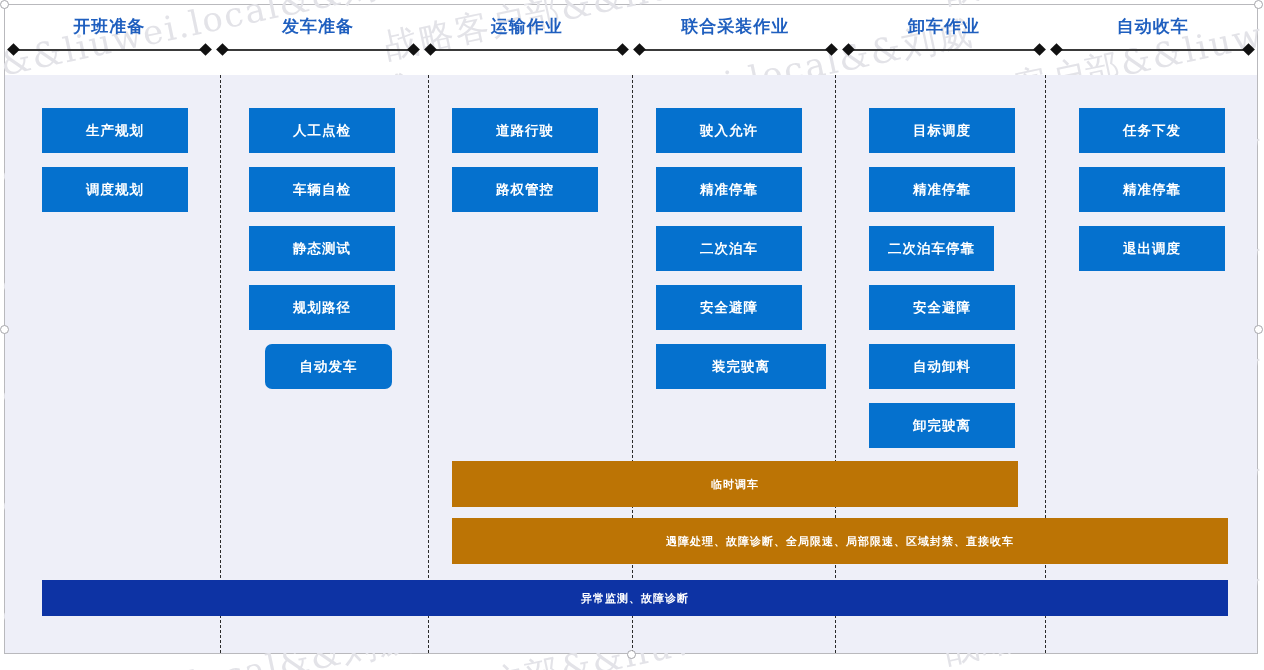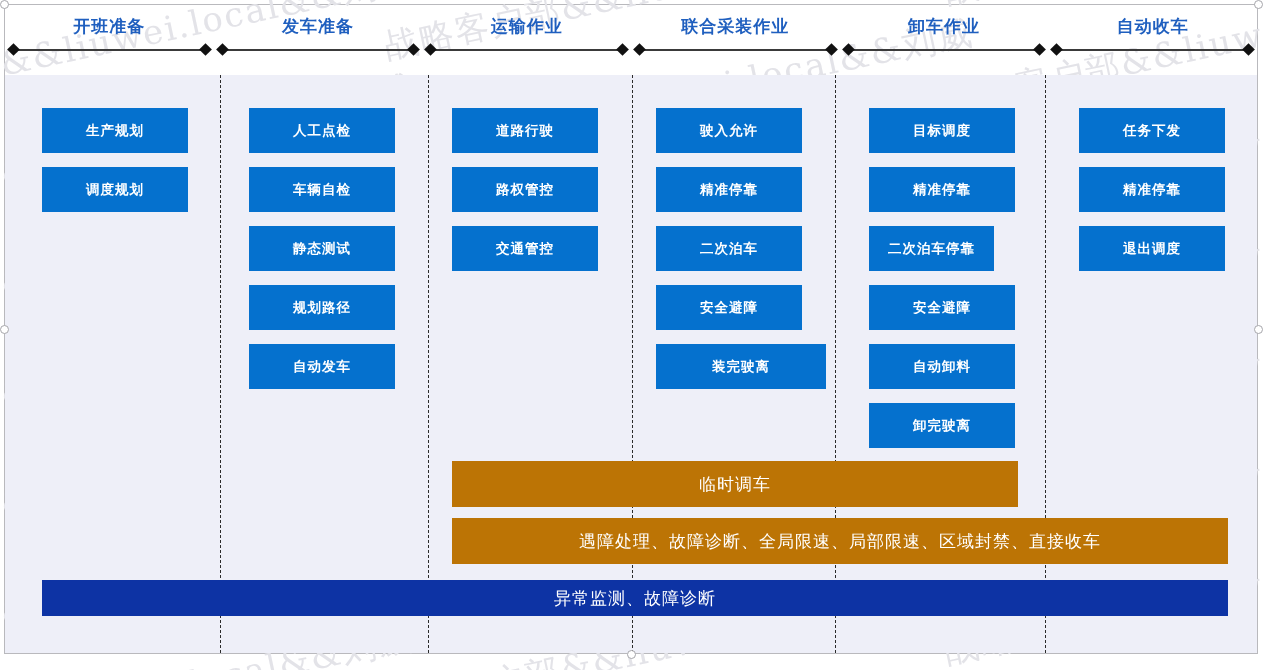--- a/index.html
+++ b/index.html
@@ -81,21 +81,21 @@
     background:#0571ce;
     color:#ffffff;
     font-size:13.5px;font-weight:bold;
     display:flex;align-items:center;justify-content:center;
     letter-spacing:1px;
     box-sizing:border-box;
   }
   .bar{
     position:absolute;
     display:flex;align-items:center;justify-content:center;
-    color:#ffffff;font-size:17px;font-weight:normal;letter-spacing:1px;
+    color:#ffffff;font-size:11px;font-weight:bold;letter-spacing:1px;
     box-sizing:border-box;
   }
   .bar.orange{background:#bc7405;}
   .bar.navy{background:#0d33a4;}
 </style>
 </head>
 <body>
 
 <div id="watermark">
     <div class="wm" style="left: -180px; top: -30px;">战略客户部&amp;&amp;liuwei.local&amp;&amp;刘威</div>
@@ -184,26 +184,25 @@
     <div class="vdiv" style="left: 1040px;"></div>
     <div class="col" style="left: 37px; width: 146px; height: 578px;">
       <div class="node" style="left: 0px; width: 146px; height: 45px; top: 33px;">生产规划</div>
       <div class="node" style="left: 0px; width: 146px; height: 45px; top: 92px;">调度规划</div>
     </div>
     <div class="col" style="left: 244px; width: 146px; height: 578px;">
       <div class="node" style="left: 0px; width: 146px; height: 45px; top: 33px;">人工点检</div>
       <div class="node" style="left: 0px; width: 146px; height: 45px; top: 92px;">车辆自检</div>
       <div class="node" style="left: 0px; width: 146px; height: 45px; top: 151px;">静态测试</div>
       <div class="node" style="left: 0px; width: 146px; height: 45px; top: 210px;">规划路径</div>
-      <div class="node" style="left: 0px; width: 146px; height: 45px; top: 269px;">自动发车</div>
+      <div class="node" style="left: 16px; width: 127px; height: 45px; top: 269px; border-radius: 7px;">自动发车</div>
     </div>
     <div class="col" style="left: 447px; width: 146px; height: 578px;">
       <div class="node" style="left: 0px; width: 146px; height: 45px; top: 33px;">道路行驶</div>
       <div class="node" style="left: 0px; width: 146px; height: 45px; top: 92px;">路权管控</div>
-      <div class="node" style="left: 0px; width: 146px; height: 45px; top: 151px;">交通管控</div>
     </div>
     <div class="col" style="left: 651px; width: 146px; height: 578px;">
       <div class="node" style="left: 0px; width: 146px; height: 45px; top: 33px;">驶入允许</div>
       <div class="node" style="left: 0px; width: 146px; height: 45px; top: 92px;">精准停靠</div>
       <div class="node" style="left: 0px; width: 146px; height: 45px; top: 151px;">二次泊车</div>
       <div class="node" style="left: 0px; width: 146px; height: 45px; top: 210px;">安全避障</div>
       <div class="node" style="left: 0px; width: 170px; height: 45px; top: 269px;">装完驶离</div>
     </div>
     <div class="col" style="left: 864px; width: 146px; height: 578px;">
       <div class="node" style="left: 0px; width: 146px; height: 45px; top: 33px;">目标调度</div>

